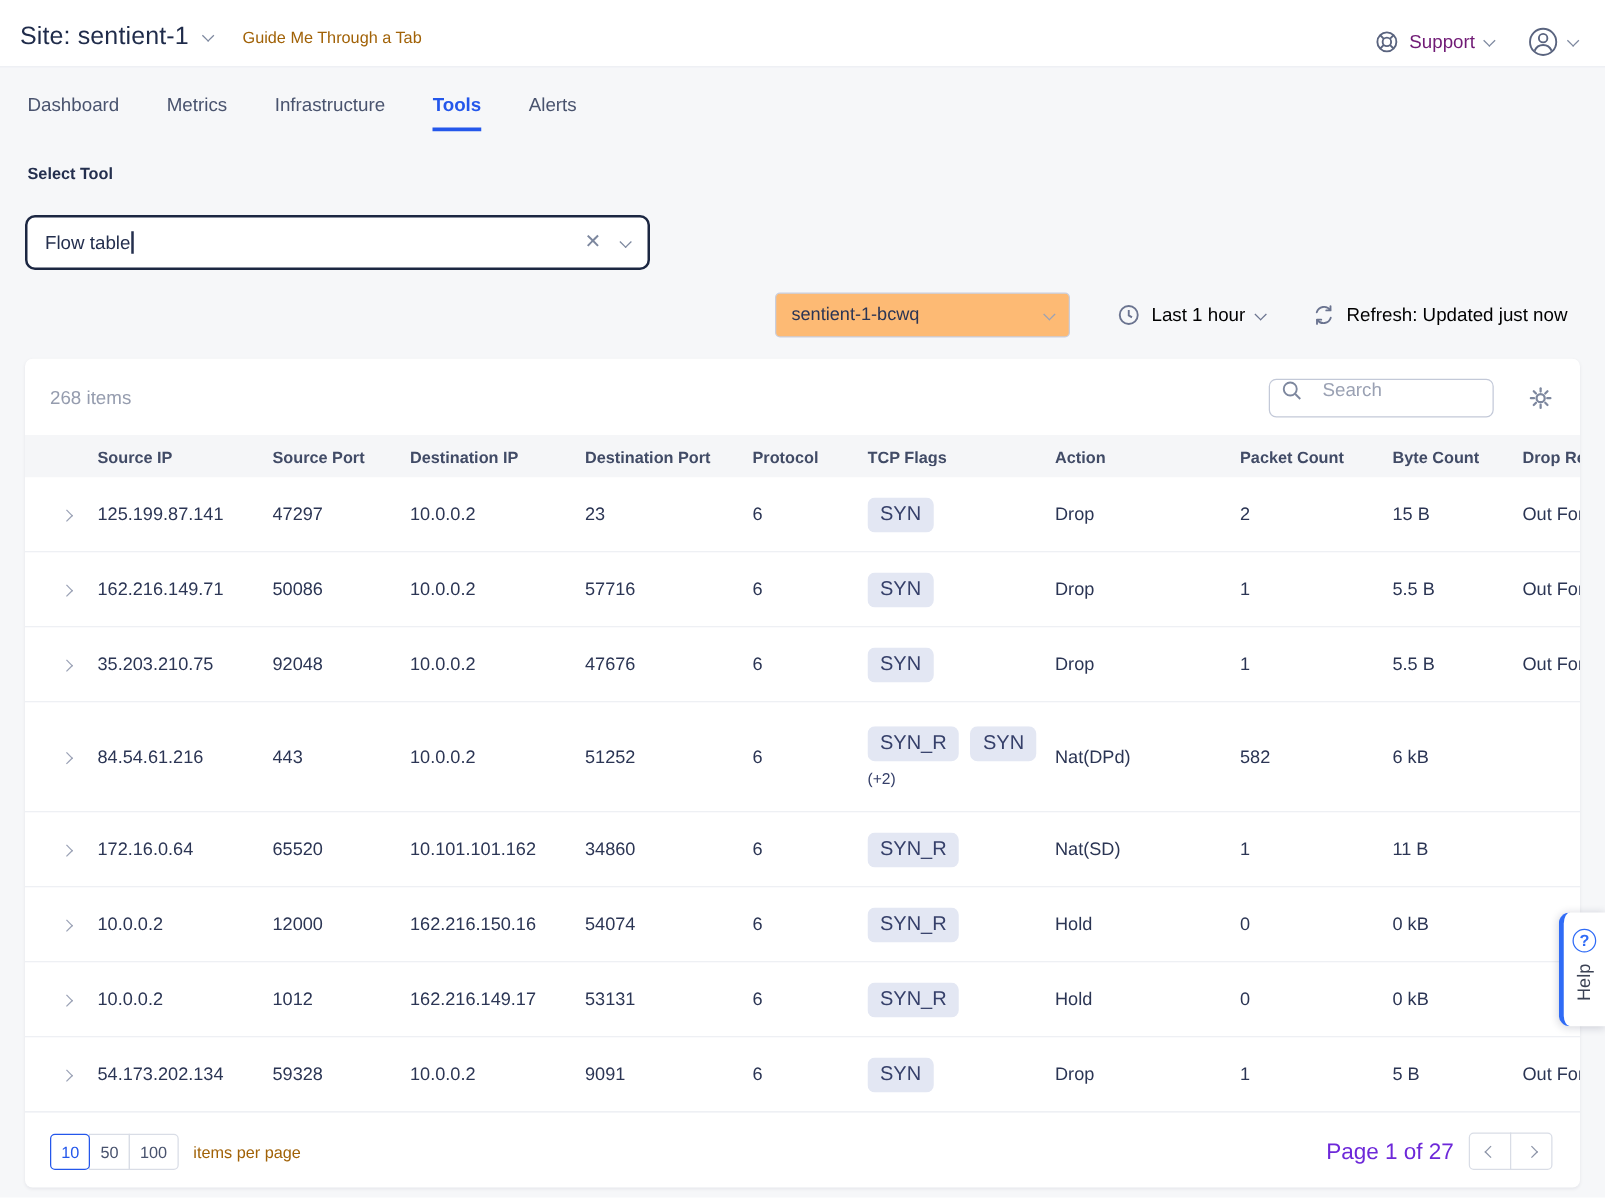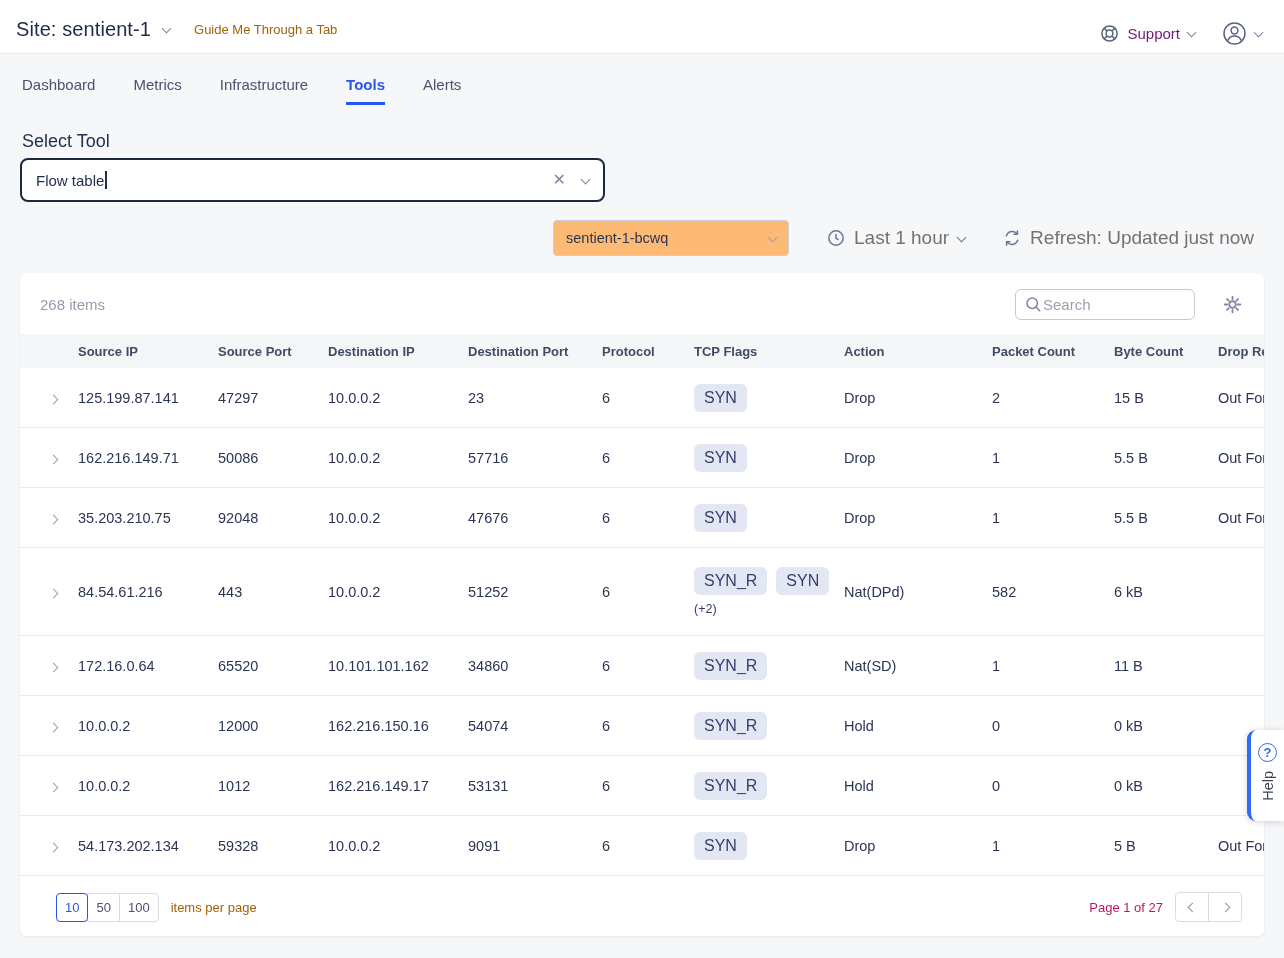--- a/index.html
+++ b/index.html
@@ -34,44 +34,44 @@
   .icnav { color:#5a647f; }
   .avatar-group { display:flex; align-items:center; gap:7px; cursor:pointer; color:#5a647f; }
 
   
   .tabs { display:flex; gap:38px; padding:22px 0 0 22px; font-size:15px; }
   .tab { color:#49536e; padding-bottom:9px; cursor:pointer; }
   .tab.active { color:var(--accent); font-weight:700; border-bottom:3px solid var(--accent); }
 
   
   .tool-sec { margin:26px 0 0 20px; }
-  .tool-label { font-size:18px; font-weight:400; color:#242f4e; margin-left:2px;margin-top:16px; }
-  .tool-box { margin-top:6px; width:585px; height:44px; background:#fff;
+  .tool-label { font-size:13px; font-weight:700; color:#242f4e; margin-left:2px;margin-top:16px; }
+  .tool-box { margin-top:26px; width:500px; height:44px; background:#fff;
     border:2px solid #1c2742; border-radius:8px; display:flex; align-items:center; padding:0 14px; }
   .tool-value { font-size:15px; color:#242f4e; }
   .caret-bar { display:inline-block; width:1.5px; height:18px; background:#242f4e; margin-left:1px; vertical-align:middle; }
   .tool-actions { margin-left:auto; display:flex; align-items:center; gap:16px; color:#7c879e; }
   .xmark { font-size:16px; line-height:1; cursor:pointer; }
 
   
   .controls { display:flex; justify-content:flex-end; align-items:center; gap:38px; margin:18px 30px 0 0; }
   .node-select { width:236px; height:36px; background:#fdba74; border:1px solid #c9cedd; border-radius:4px;
     display:flex; align-items:center; padding:0 12px; font-size:14.5px; color:#2b3554; cursor:pointer; }
   .node-select .chd { margin-left:auto; color:#9aa2b6; }
-  .ctrl-item { display:flex; align-items:center; gap:9px; font-size:19px; color:#737373; cursor:pointer; }
+  .ctrl-item { display:flex; align-items:center; gap:9px; font-size:15px; color:#000000; cursor:pointer; }
   .ctrl-item .chd { color:#6b7490; }
 
   
   .card { margin:17px 20px 0; background:#fff; border-radius:6px;
     box-shadow:0 1px 3px rgba(20,30,60,.08); overflow:hidden; position:relative; height:663px; }
   .card-head { display:flex; align-items:center; justify-content:space-between; padding:16px 22px 14px 20px; }
   .items-count { font-size:15px; color:#959cae; }
   .head-right { display:flex; align-items:center; gap:28px; }
   .searchbox { width:180px; height:31px; border:1px solid #c3c9d8; border-radius:6px;
-    display:flex; align-items:center; padding:0 9px; gap:1px; background:#fff; }
+    display:flex; align-items:flex-start; padding:0 9px; gap:16px; background:#fff; }
   .searchbox input { border:none; outline:none; width:100%; font-size:15px; color:#2b3554;
     font-family:"Liberation Sans",sans-serif; }
   .searchbox input::placeholder { color:#9aa1b3; }
   .gear { color:#7d879e; cursor:pointer; }
 
   .tbl { width:1348px; }
   .tr { display:flex; align-items:center; border-bottom:1px solid #e9ebf1; height:60px; font-size:14.5px; color:#2b3554; background:#fff; }
   .tr.tall { height:88px; }
   .thead { background:#f5f6f8; height:34px; border-bottom:none; font-size:13px; font-weight:700; color:#414b66; }
   .td { flex:none; padding-right:8px; overflow:hidden; white-space:nowrap; }
@@ -83,26 +83,26 @@
     padding:6px 10px; font-size:16px; line-height:1; }
   .flags-stack { display:flex; flex-direction:column; gap:7px; }
   .tagrow { display:flex; gap:9px; }
   .more { font-size:12.5px; color:#36406a; }
 
   
   .pager { display:flex; align-items:center; justify-content:space-between; padding:16px 22px 0 20px; }
   .size-group { display:flex; align-items:center; }
   .size-btn { min-width:31px; height:29px; padding:0 8px; background:#fff; border:1px solid #d9dde6;
     font-size:13px; color:#49536e; display:flex; align-items:center; justify-content:center; cursor:pointer; margin-left:-1px; }
-  .size-btn:first-child { border-radius:4px 0 0 4px; margin-left:16px; }
+  .size-btn:first-child { border-radius:4px 0 0 4px; margin-left:0; }
   .size-btn:last-child { border-radius:0 4px 4px 0; }
   .size-btn.sel { border:1.5px solid var(--accent); color:var(--accent); border-radius:4px; z-index:2; }
   .per-label { font-size:13px; color:#a16207; margin-left:12px; }
   .page-right { display:flex; align-items:center; gap:12px; }
-  .page-info { font-size:13px; color:#be185d; }
+  .page-info { font-size:18px; color:#6d28d9; }
   .nav-group { display:flex; }
   .nav-btn { width:34px; height:30px; background:#fff; border:1px solid #d9dde6; display:flex;
     align-items:center; justify-content:center; color:#8b93a7; cursor:pointer; margin-left:-1px; }
   .nav-btn:first-child { border-radius:4px 0 0 4px; margin-left:0; }
   .nav-btn:last-child { border-radius:0 4px 4px 0; }
 
   
   .help-tab { position:absolute; right:0; top:730px; width:37px; height:91px; background:#fff;
     border-left:4px solid #2f6bf6; border-radius:9px 0 0 9px; box-shadow:0 1px 7px rgba(20,30,60,.18);
     display:flex; flex-direction:column; align-items:center; padding-top:13px; gap:9px; cursor:pointer; z-index:10; }

